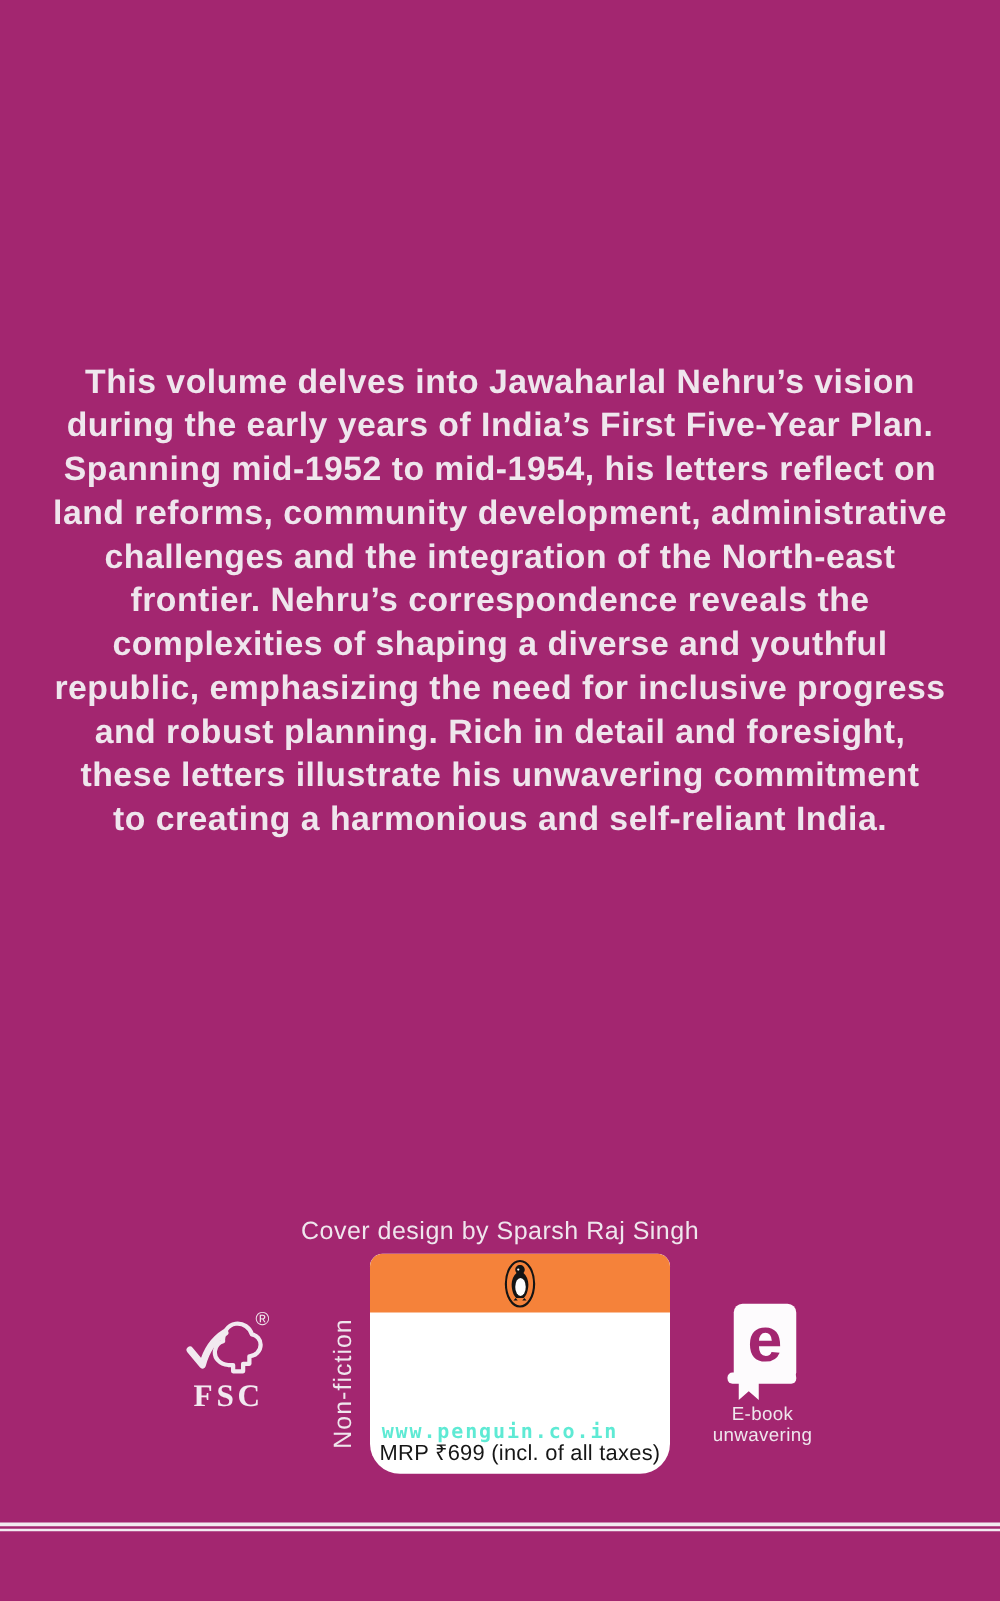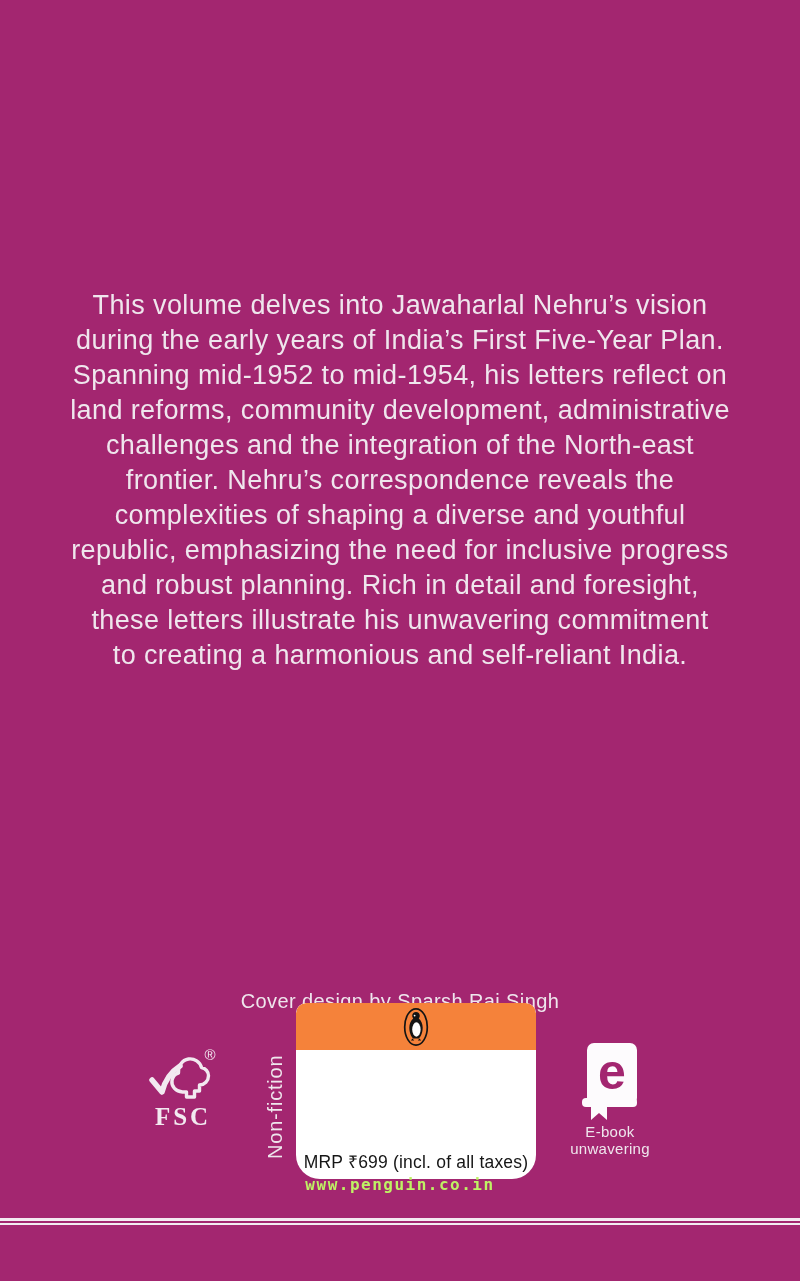--- a/index.html
+++ b/index.html
@@ -17,35 +17,34 @@
 
   
   .blurb {
     position: absolute;
     left: 40px; top: 288px; width: 720px;
     margin: 0;
     text-align: center;
     color: var(--text, #EFE6ED);
     font-size: 27px;
     line-height: 35px;
-    font-weight: 400;
+    font-weight: 700;
     letter-spacing: 0.4px;
     white-space: pre-line;
   }
 
   
   .credit {
     position: absolute;
     left: 0; top: 974px; width: 800px;
     text-align: center;
     color: var(--text, #EFE6ED);
     font-size: 20px;
     font-weight: 300;
     letter-spacing: 0.4px;
-    margin-top: 16px;
   }
 
   
   .barcode-box {
     position: absolute;
     left: 296px; top: 1003px;
     width: 240px; height: 176px;
     background: var(--white, #fff);
     border-radius: 10px 10px 24px 24px;
     overflow: hidden;
@@ -76,23 +75,23 @@
     color: var(--text, #EFE6ED);
     font-size: 20px;
     font-weight: 300;
     letter-spacing: 0.8px;
     text-align: center;
   }
 
   
   .website {
     position: absolute;
-    left: 0; top: 1175px; width: 800px;
+    left: 0; top: 1135px; width: 800px;
     text-align: center;
-    color: #bef264;
+    color: #5eead4;
     font-family: "DejaVu Sans Mono", monospace;
     font-weight: bold;
     font-size: 16px;
     letter-spacing: 1.5px;
   }
 
   
   .fsc { position: absolute; left: 146px; top: 1044px; }
 
   

